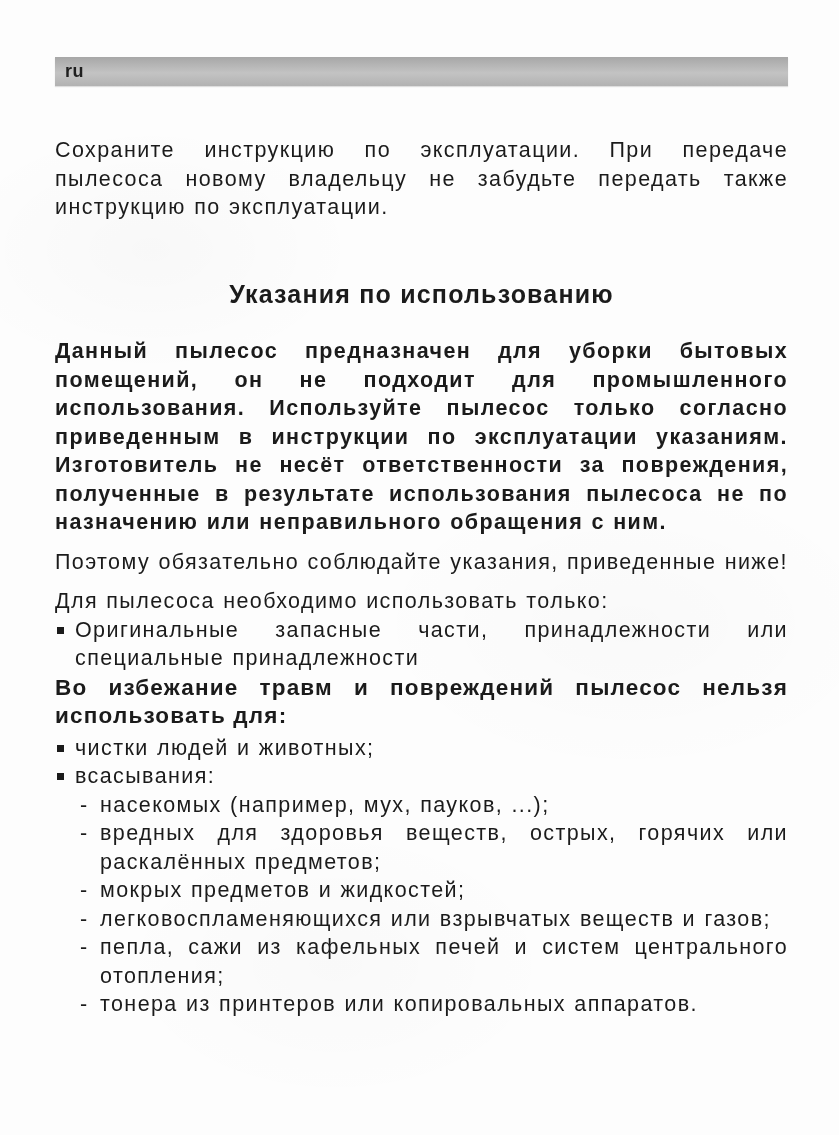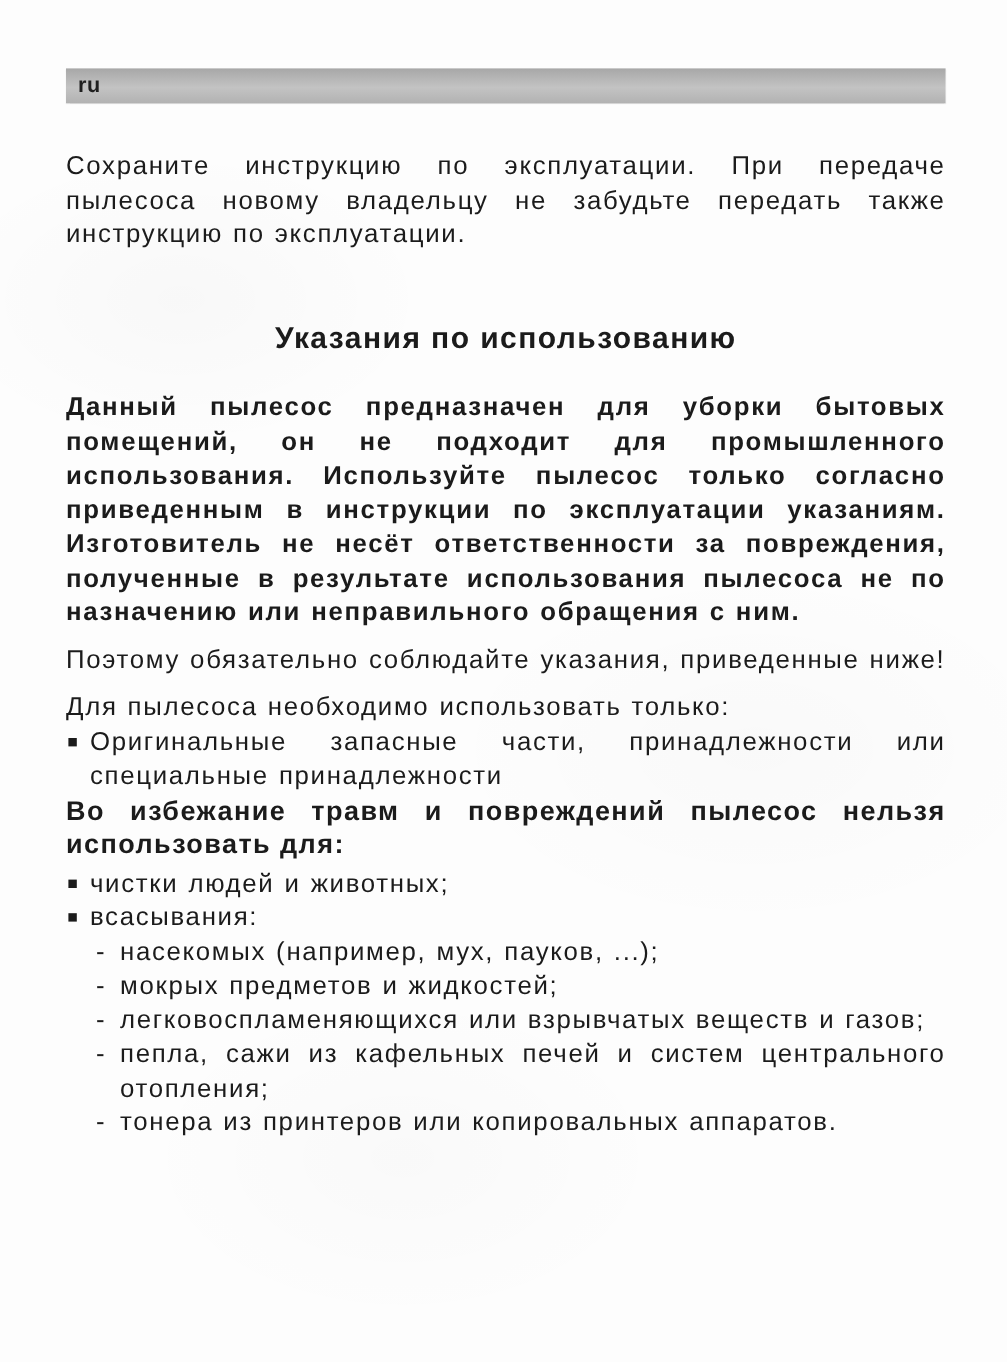--- a/index.html
+++ b/index.html
@@ -51,21 +51,21 @@
     padding: 0;
   }
   .txt {
     font-size: 21.5px;
     line-height: 28.5px;
     letter-spacing: 1.4px;
     word-spacing: 1px;
     text-align: justify;
     text-align-last: left;
   }
-  .intro-para     { margin-top: 38px; }
+  .intro-para     { margin-top: 50px; }
   .usage-heading  {
     margin-top: 58px;
     font-size: 25px;
     font-weight: bold;
     line-height: 28.5px;
     letter-spacing: 1.2px;
     text-align: center;
   }
   .usage-para { margin-top: 29px; font-weight: bold; }
   .usage-note { margin-top: 11px; }
@@ -147,20 +147,23 @@
       <li>
         <span>чистки людей и животных;</span>
       </li>
       <li>
         <span>всасывания:</span>
         <ul class="dash-list">
           <li>
             <span>насекомых (например, мух, пауков, ...);</span>
           </li>
           <li>
+            <span>вредных для здоровья веществ, острых, горячих или раскалённых предметов;</span>
+          </li>
+          <li>
             <span>мокрых предметов и жидкостей;</span>
           </li>
           <li>
             <span>легковоспламеняющихся или взрывчатых веществ и газов;</span>
           </li>
           <li>
             <span>пепла, сажи из кафельных печей и систем центрального отопления;</span>
           </li>
           <li>
             <span>тонера из принтеров или копировальных аппаратов.</span>

